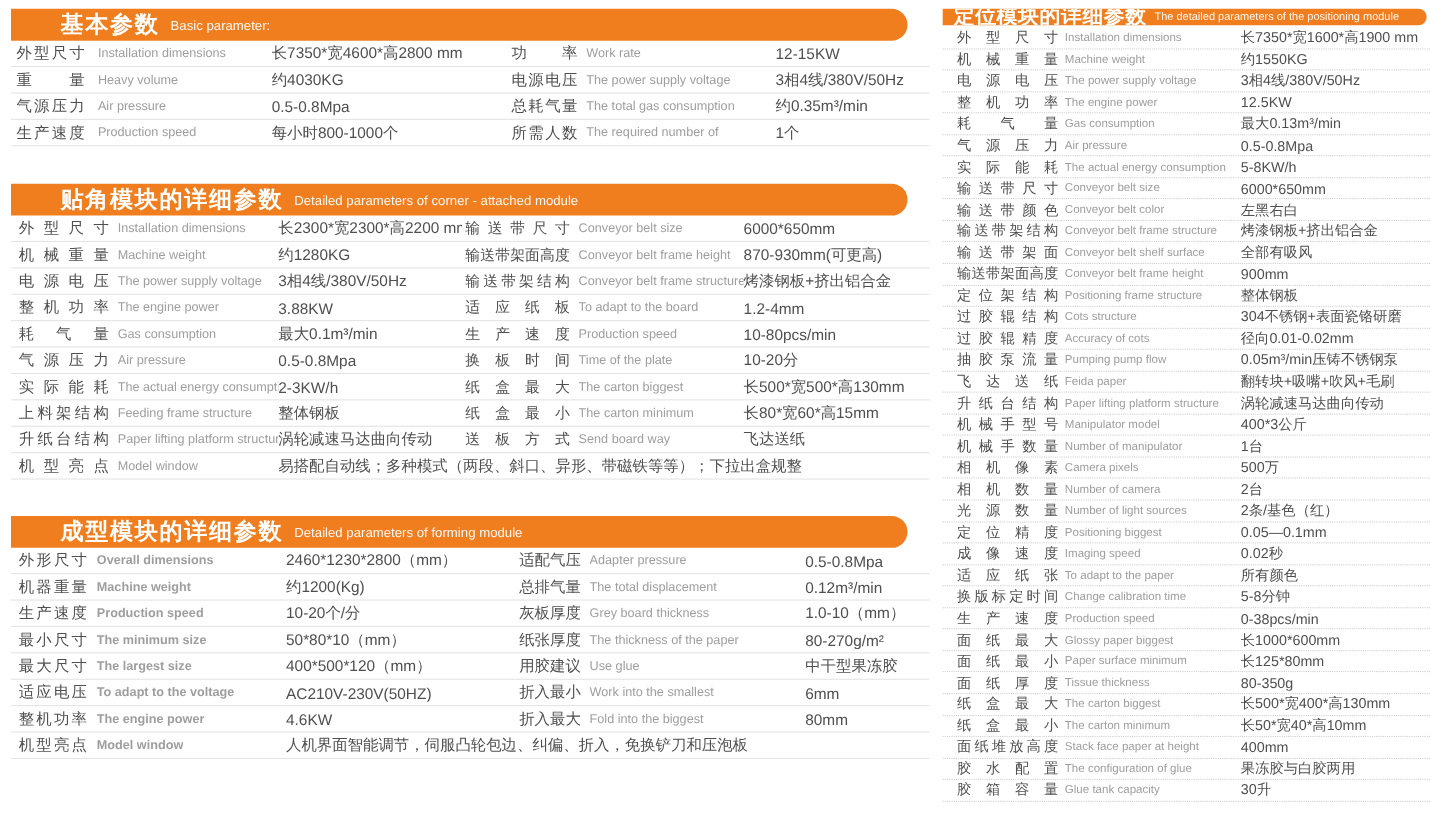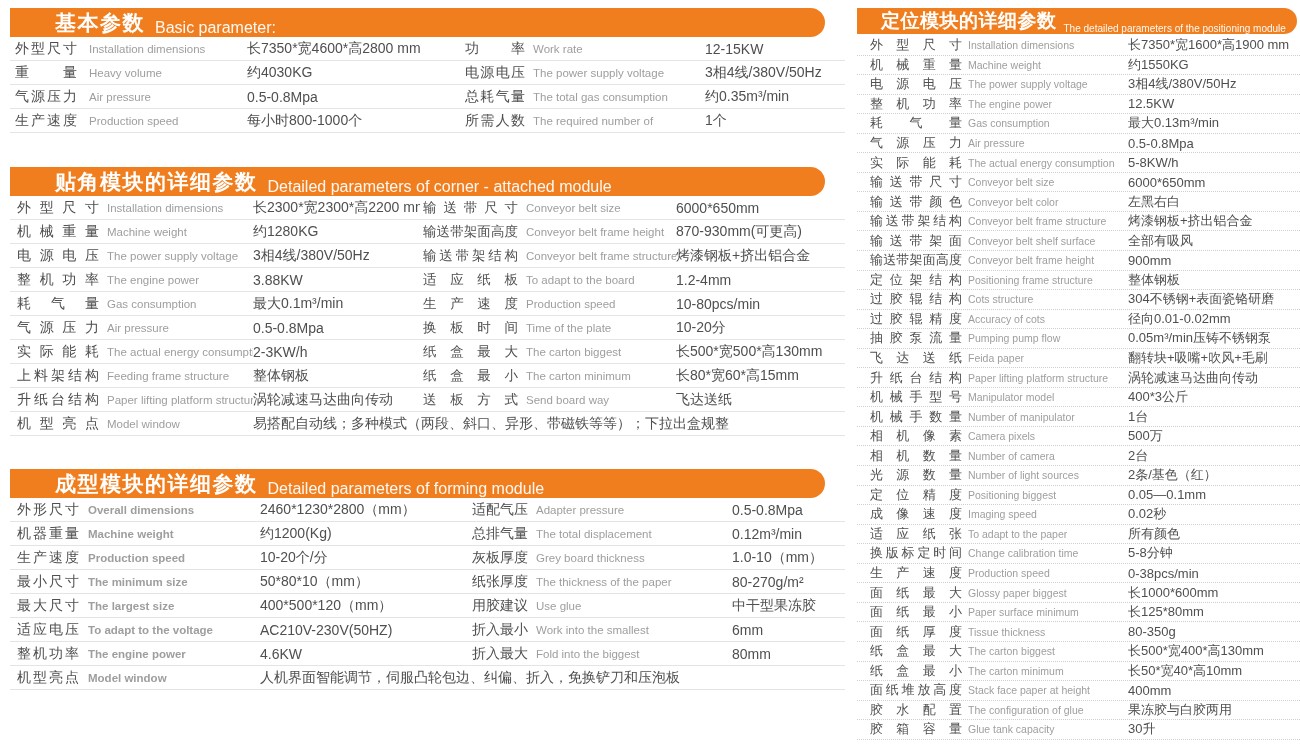--- a/index.html
+++ b/index.html
@@ -4,26 +4,26 @@
 <style>
   html,body{margin:0;padding:0;background:#ffffff;}
   body{width:1300px;height:746px;overflow:hidden;
        font-family:"Liberation Sans","DejaVu Sans",sans-serif;}
   .page{display:flex;width:1300px;height:746px;}
   .left-col{width:845px;padding-top:8px;box-sizing:border-box;}
   .right-col{width:443px;margin-left:12px;padding-top:8px;box-sizing:border-box;}
 
   
   .sec-header{background:#F07E1E;border-radius:0 16px 16px 0;height:29px;
-              display:flex;align-items:flex-end;color:#fff;overflow:hidden;}
+              display:flex;align-items:center;color:#fff;overflow:hidden;}
   .left-col .sec-header{margin-left:10px;margin-right:20px;padding-left:45px;}
-  .right-col .sec-header{margin-right:3px;padding-left:24px;height:26px;}
+  .right-col .sec-header{margin-right:3px;padding-left:10px;height:15px;}
   .sec-header .t{font-size:21px;font-weight:bold;letter-spacing:1.5px;line-height:29px;}
   .right-col .sec-header .t{font-size:19px;line-height:27px;letter-spacing:0.5px;}
-  .sec-header .s{font-size:16px;margin-left:10px;opacity:.95;white-space:nowrap;}
+  .sec-header .s{font-size:12px;margin-left:10px;opacity:.95;white-space:nowrap;}
   .right-col .sec-header .s{font-size:10px;margin-left:7px;}
 
   
   .sec-body{display:flex;margin-left:10px;}
   .half-left{width:410px;}
   .half-right{width:425px;}
   .row,.row-full{display:flex;align-items:center;height:24px;border-bottom:1px solid #e4e4e4;box-sizing:border-box;}
   .row-full{margin-left:10px;}
   .zh{color:#4f4f4f;font-size:14px;white-space:nowrap;flex:none;
       text-align:justify;text-align-last:justify;}

